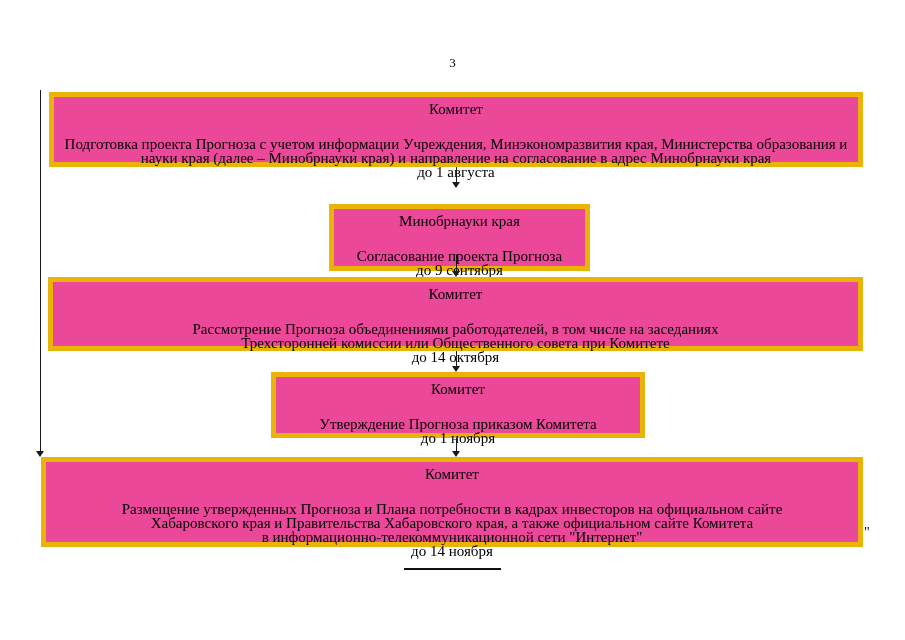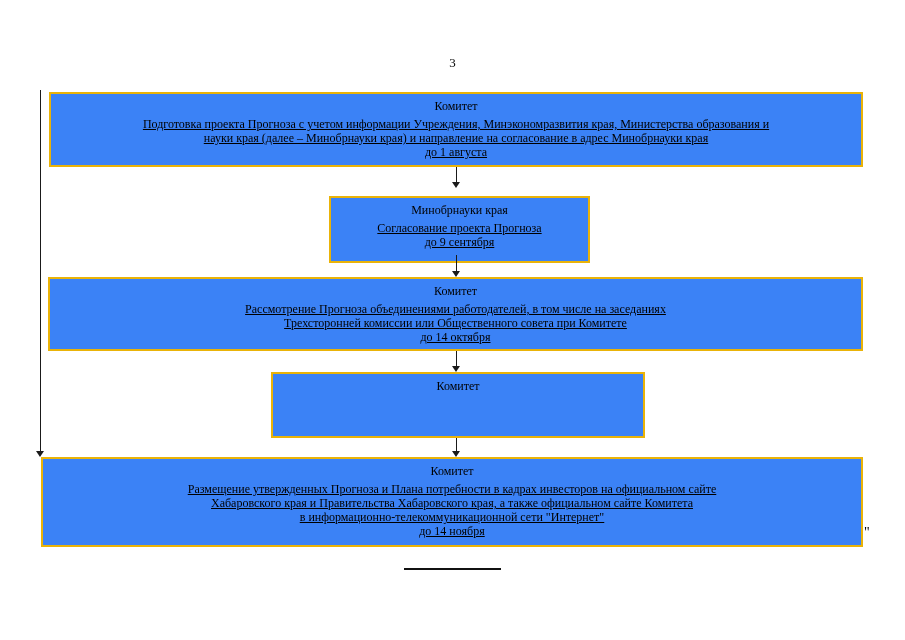--- a/index.html
+++ b/index.html
@@ -21,37 +21,36 @@
     left: 0;
     right: 0;
     top: 56px;
     text-align: center;
     font-size: 13px;
     line-height: 14px;
   }
   .box {
     position: absolute;
     box-sizing: border-box;
-    border: 2px solid #eab308;
-    background: #3b82f6;
+    border: 5px solid #eab308;
+    background: #ec4899;
     text-align: center;
-    font-size: 12px;
+    font-size: 15px;
     line-height: 14px;
     padding: 5px 2px 2px 2px;
   }
   .box-title {
     white-space: pre-line;
   }
   .box-body {
-    margin-top: 4px;
+    margin-top: 21px;
     white-space: pre-line;
-    text-decoration: underline;
   }
   .box1 { left: 49px;  top: 92px;  width: 814px; height: 75px; }
-  .box2 { left: 329px; top: 196px; width: 261px; height: 67px; }
+  .box2 { left: 329px; top: 204px; width: 261px; height: 67px; }
   .box3 { left: 48px;  top: 277px; width: 815px; height: 74px; }
   .box4 { left: 271px; top: 372px; width: 374px; height: 66px; }
   .box5 { left: 41px;  top: 457px; width: 822px; height: 90px; }
   .varrow {
     position: absolute;
     width: 9px;
   }
   .varrow .shaft {
     position: absolute;
     left: 4px;
@@ -128,20 +127,22 @@
 до 14 октября</div>
   </div>
 
   <div class="varrow arrow3">
     <div class="shaft"></div>
     <div class="head"></div>
   </div>
 
   <div class="box box4">
     <div class="box-title">Комитет</div>
+    <div class="box-body">Утверждение Прогноза приказом Комитета
+до 1 ноября</div>
   </div>
 
   <div class="varrow arrow4">
     <div class="shaft"></div>
     <div class="head"></div>
   </div>
 
   <div class="varrow arrow-left">
     <div class="shaft"></div>
     <div class="head"></div>

